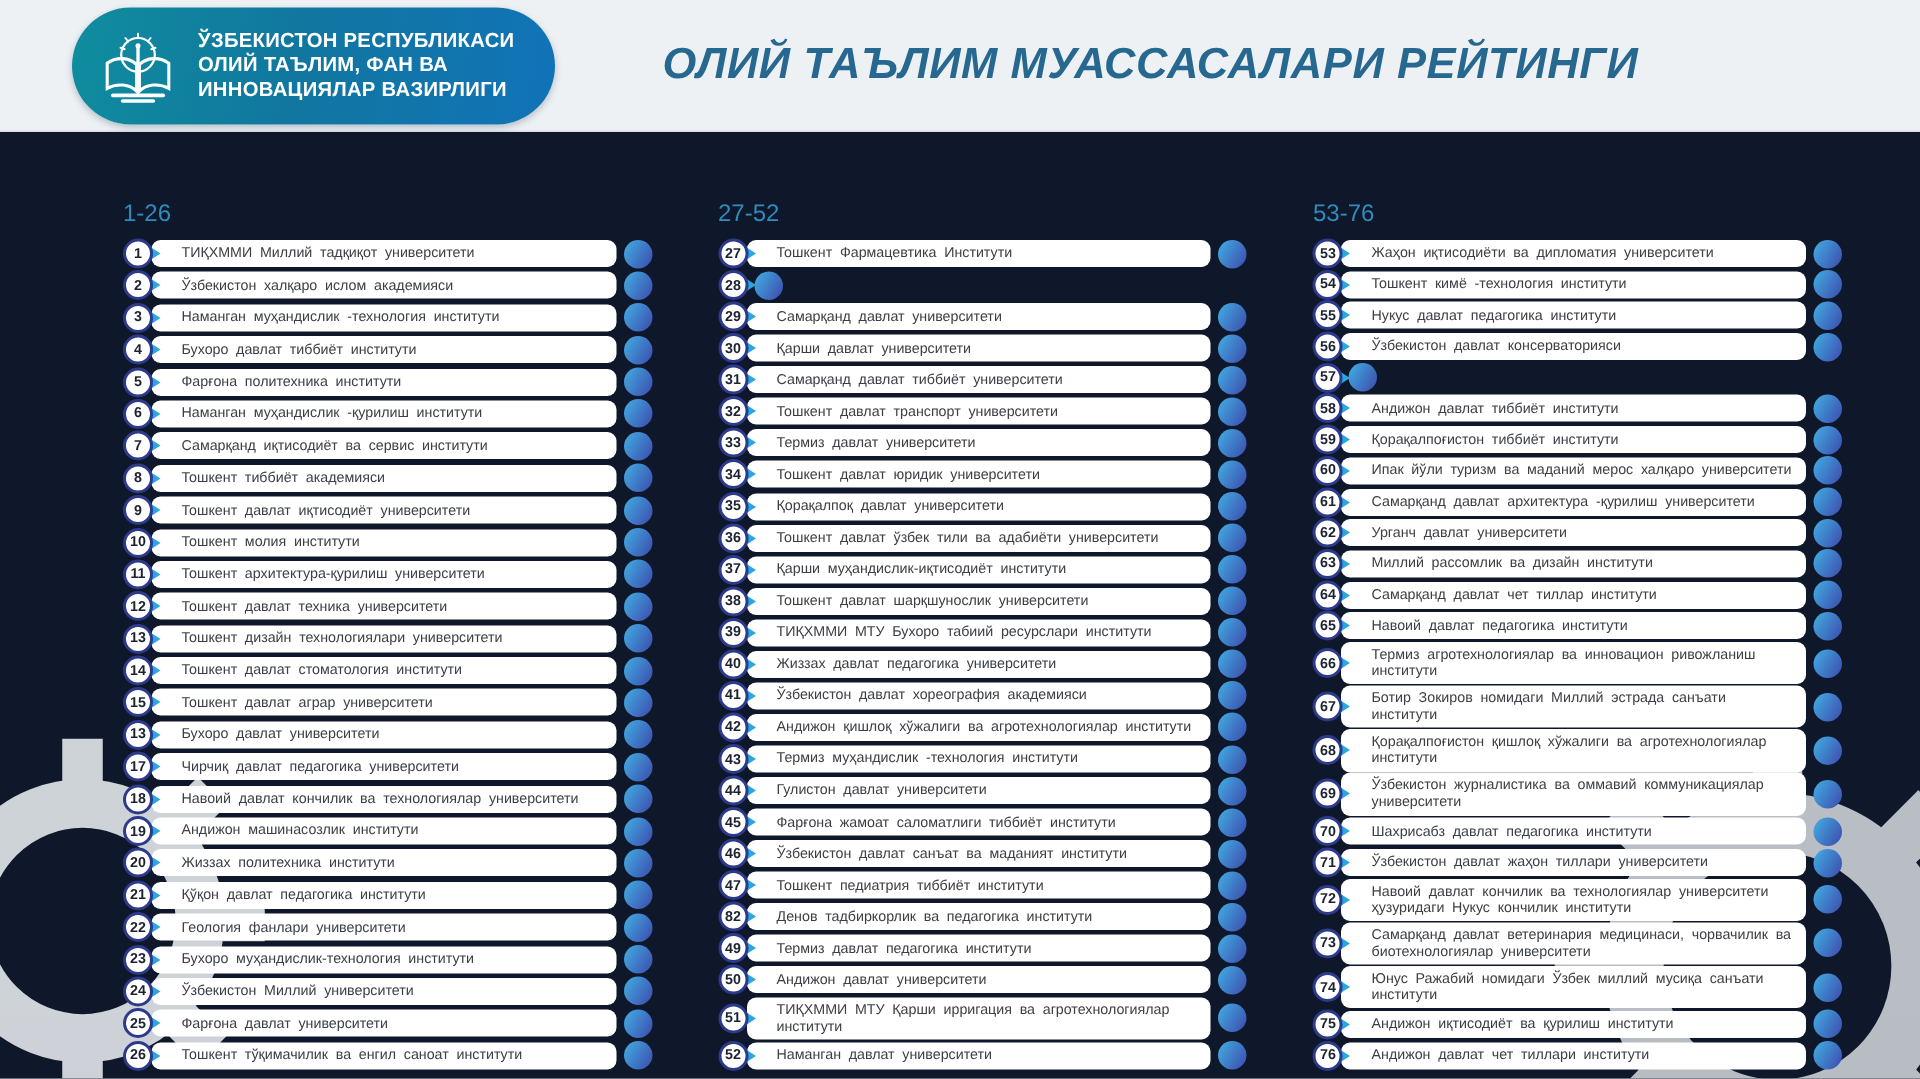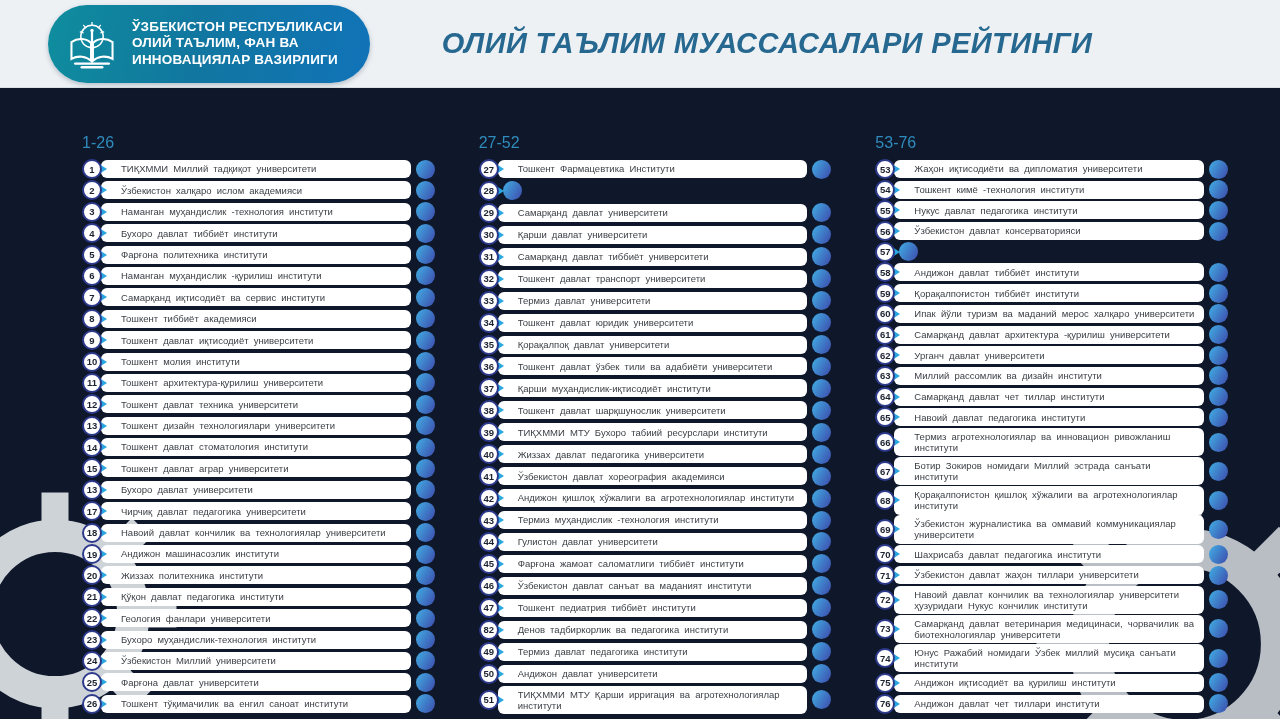--- a/index.html
+++ b/index.html
@@ -675,20 +675,30 @@
     <div class="badge">
       <span class="chev"></span>
       <span class="num">51</span>
     </div>
     <div class="pill">
       <span class="name">ТИҚХММИ МТУ Қарши ирригация ва агротехнологиялар институти</span>
     </div>
     <span class="dot"></span>
   </div>
 
+  <div class="row">
+    <div class="badge">
+      <span class="chev"></span>
+      <span class="num">52</span>
+    </div>
+    <div class="pill">
+      <span class="name">Наманган давлат университети</span>
+    </div>
+    <span class="dot"></span>
+  </div>
 </div>
       </section>
       <section class="column">
         <h2 class="range">53-76</h2>
         <div class="rows">
   <div class="row">
     <div class="badge">
       <span class="chev"></span>
       <span class="num">53</span>
     </div>

